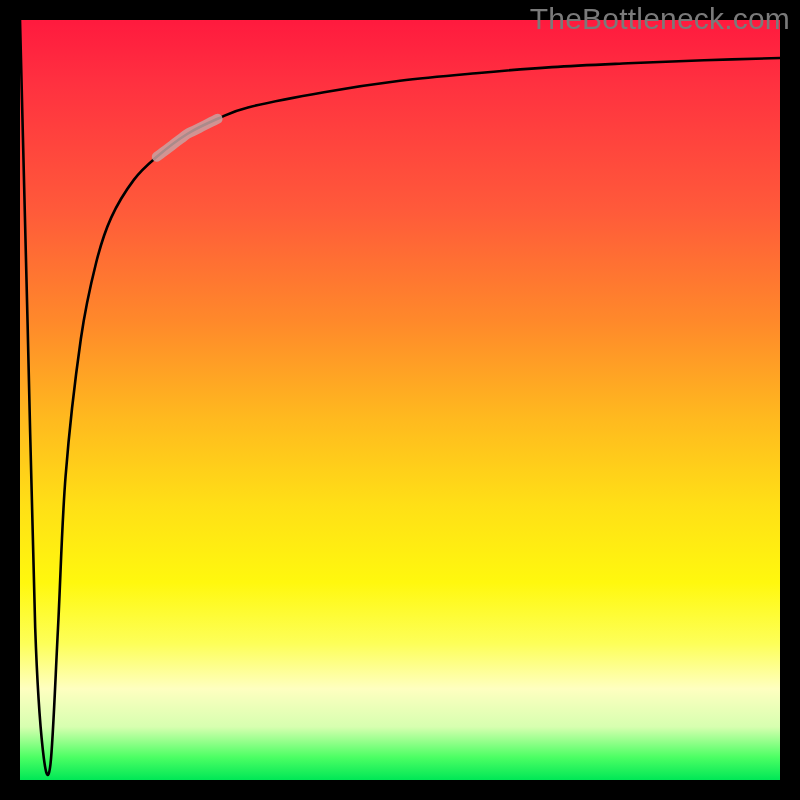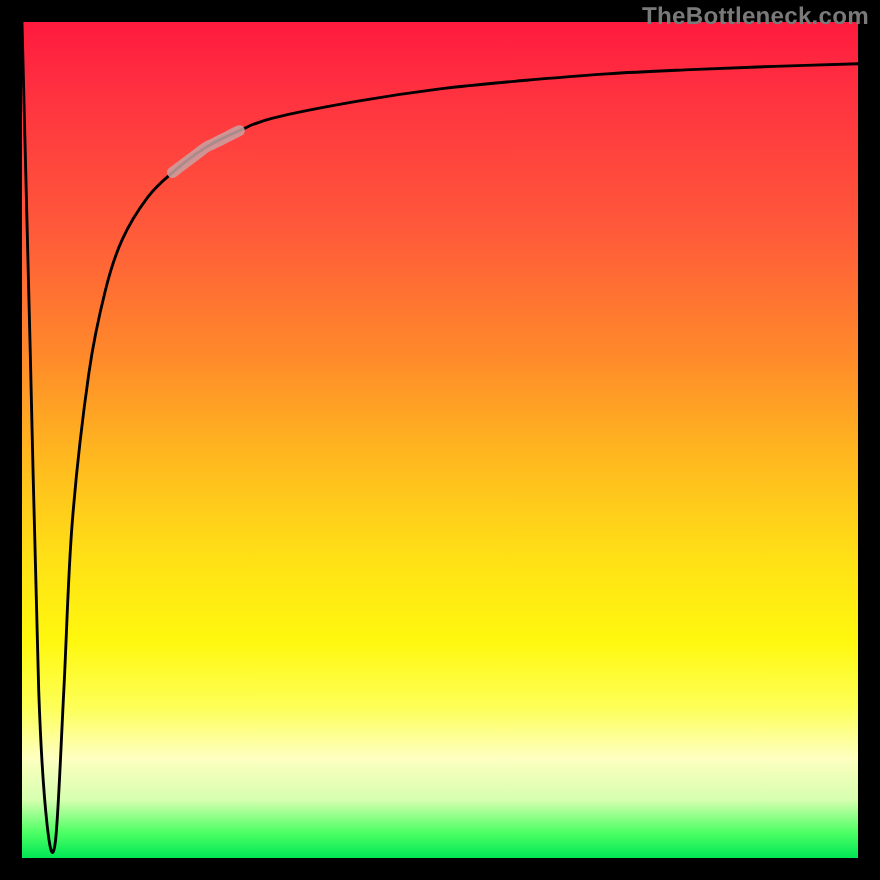--- a/index.html
+++ b/index.html
@@ -39,22 +39,22 @@
       #d7ffb0 93%,
       #4cff64 97%,
       #00e756 100%
     );
   }
   .attribution {
     position: absolute;
     top: 2px;
     right: 10px;
     color: #7a7a7a;
-    font-size: 22px;
-    font-weight: 700;
+    font-size: 30px;
+    font-weight: 400;
     letter-spacing: 0.2px;
     user-select: none;
   }
   svg.curve {
     position: absolute;
     left: 0; top: 0;
     width: 760px;
     height: 760px;
     overflow: visible;
   }

